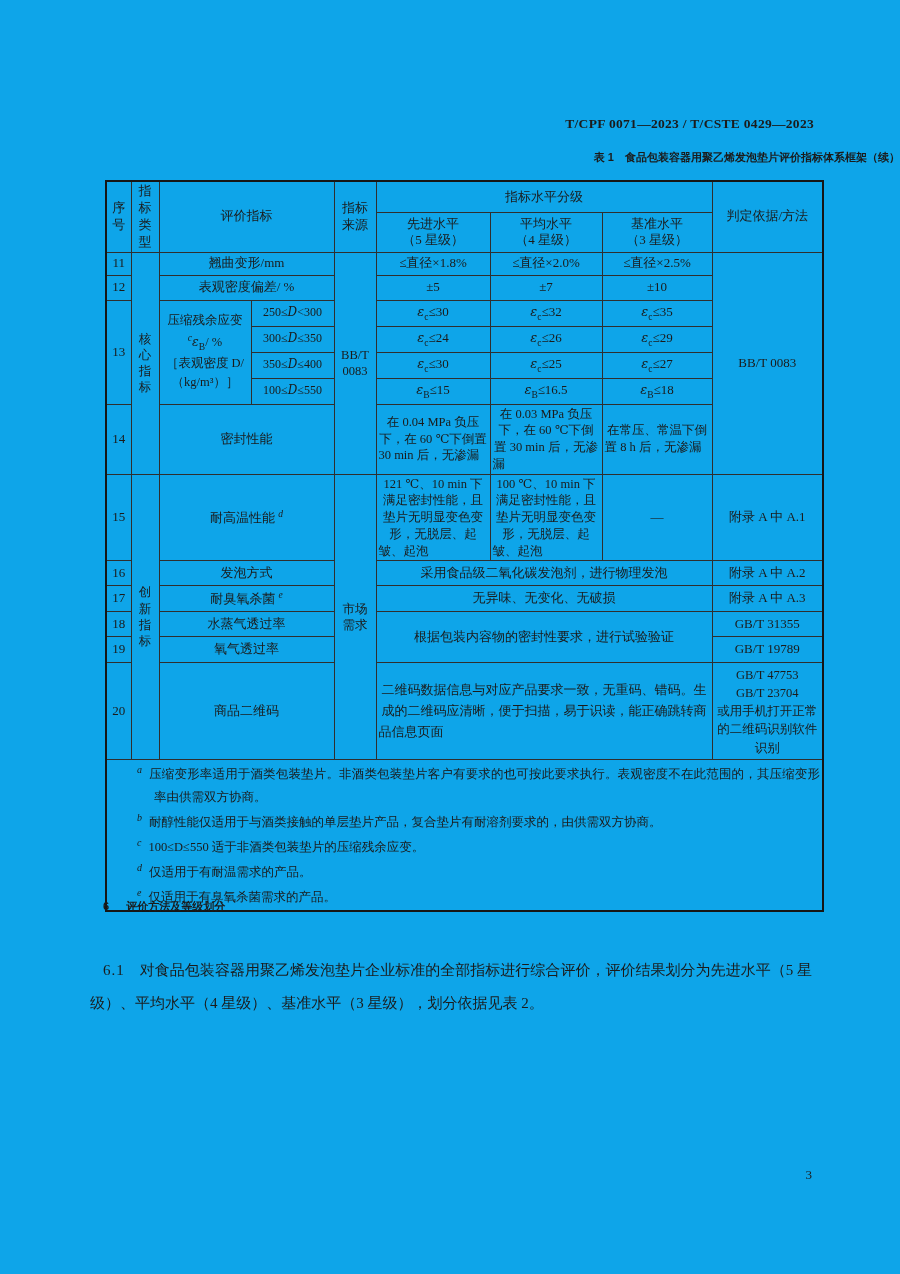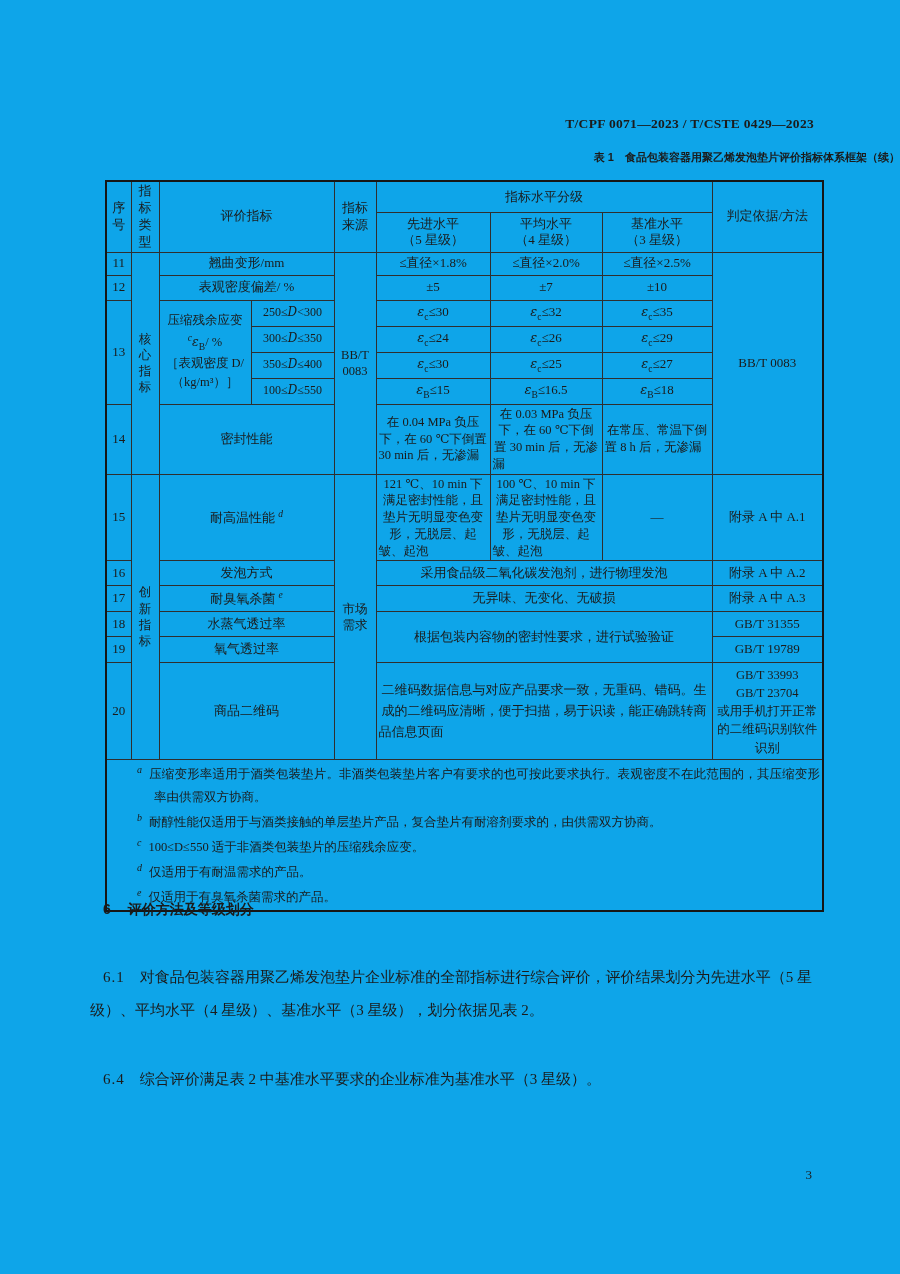--- a/index.html
+++ b/index.html
@@ -44,21 +44,21 @@
   .basis20 { white-space: pre-line; font-size: 12.5px; line-height: 1.45; padding: 2px 1px; }
   .fnotes-cell {
     text-align: left; vertical-align: top;
     padding: 7px 10px 10px 0; font-size: 12.5px; line-height: 1.82;
   }
   .fn { padding-left: 45px; text-indent: -17px; text-align: justify; }
   .fn sup { margin-right: 7px; font-style: italic; font-size: 10px; }
   .sec6 { position: absolute; top: 894px; left: 90px; width: 722px; font-size: 15px; line-height: 2.2; }
   .sec6 .heading {
     font-family: "Liberation Sans", "DejaVu Sans", sans-serif;
-    font-weight: 700; font-size: 14px; margin-left: 13px; margin-bottom: 4px;
+    font-weight: 700; font-size: 11px; margin-left: 13px; margin-bottom: 4px;
   }
   .sec6 .heading .hnum { margin-right: 17px; }
   .clause { text-align: justify; text-indent: 13px; margin-top: 36px; }
   .clause .cnum { margin-right: 15px; letter-spacing: 1px; }
   .page-num { position: absolute; top: 1167px; right: 88px; font-size: 13px; }
 </style>
 </head>
 <body>
 
 <div class="page">
@@ -201,21 +201,21 @@
     <tr style="height:26px">
       <td>19</td>
       <td colspan="2">氧气透过率</td>
       <td>GB/T 19789</td>
     </tr>
 
     <tr style="height:97px">
       <td>20</td>
       <td colspan="2">商品二维码</td>
       <td colspan="3" class="val20">二维码数据信息与对应产品要求一致，无重码、错码。生成的二维码应清晰，便于扫描，易于识读，能正确跳转商品信息页面</td>
-      <td class="basis20">GB/T 33993
+      <td class="basis20">GB/T 47753
 GB/T 23704
 或用手机打开正常的二维码识别软件识别</td>
     </tr>
 
     <tr>
       <td colspan="9" class="fnotes-cell">
         <div class="fn"><sup>a</sup><span>压缩变形率适用于酒类包装垫片。非酒类包装垫片客户有要求的也可按此要求执行。表观密度不在此范围的，其压缩变形率由供需双方协商。</span></div>
         <div class="fn"><sup>b</sup><span>耐醇性能仅适用于与酒类接触的单层垫片产品，复合垫片有耐溶剂要求的，由供需双方协商。</span></div>
         <div class="fn"><sup>c</sup><span>100≤D≤550 适于非酒类包装垫片的压缩残余应变。</span></div>
         <div class="fn"><sup>d</sup><span>仅适用于有耐温需求的产品。</span></div>
@@ -223,18 +223,17 @@
       </td>
     </tr>
   </tbody>
     </table>
 
   <div class="sec6">
     <div class="heading">
       <span class="hnum">6</span><span>评价方法及等级划分</span>
     </div>
     <p class="clause"><span class="cnum">6.1</span><span>对食品包装容器用聚乙烯发泡垫片企业标准的全部指标进行综合评价，评价结果划分为先进水平（5 星级）、平均水平（4 星级）、基准水平（3 星级），划分依据见表 2。</span></p>
-    <p class="clause"><span class="cnum">6.4</span><span>综合评价满足表 2 中基准水平要求的企业标准为基准水平（3 星级）。</span></p>
   </div>
 
   <div class="page-num">3</div>
 
 </div>
 
 </body></html>

